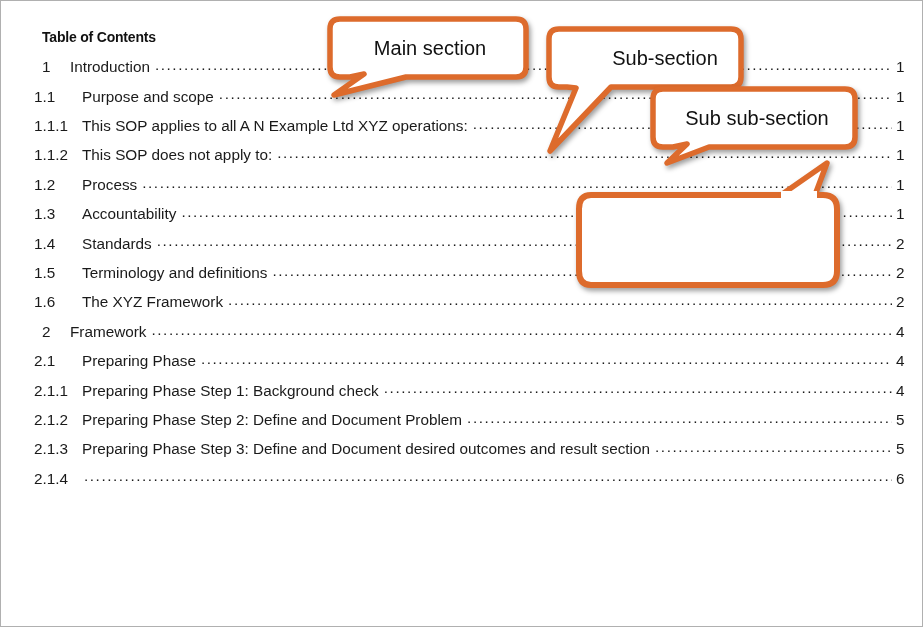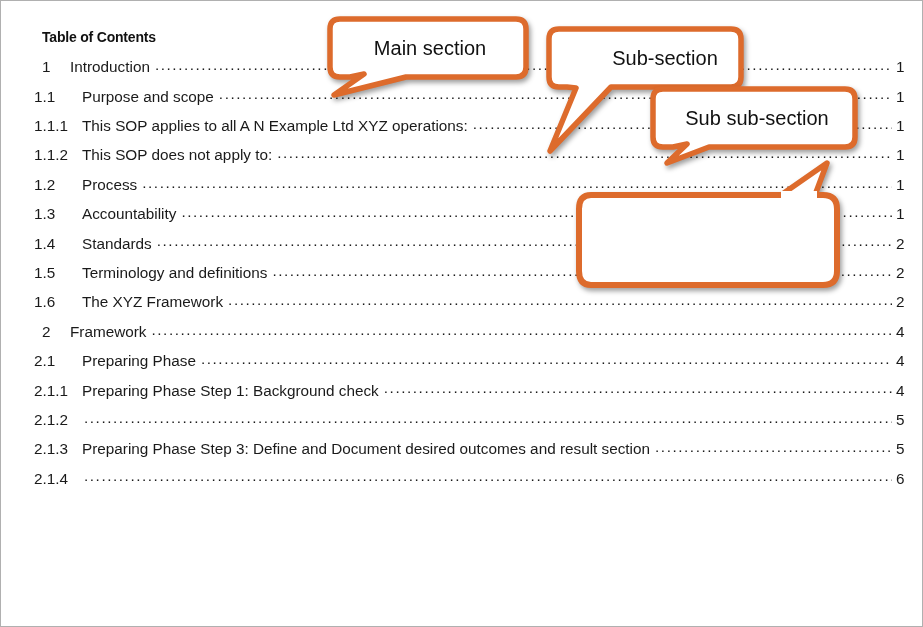--- a/index.html
+++ b/index.html
@@ -189,20 +189,21 @@
 
     <div class="toc-row lvl3">
       <span class="num">2.1.1</span>
       <span class="label">Preparing Phase Step 1: Background check</span>
       <span class="leader"></span>
       <span class="pageno">4</span>
     </div>
 
     <div class="toc-row lvl3">
       <span class="num">2.1.2</span>
+      <span class="label">Preparing Phase Step 2: Define and Document Problem</span>
       <span class="leader"></span>
       <span class="pageno">5</span>
     </div>
 
     <div class="toc-row lvl3">
       <span class="num">2.1.3</span>
       <span class="label">Preparing Phase Step 3: Define and Document desired outcomes and result section</span>
       <span class="leader"></span>
       <span class="pageno">5</span>
     </div>

